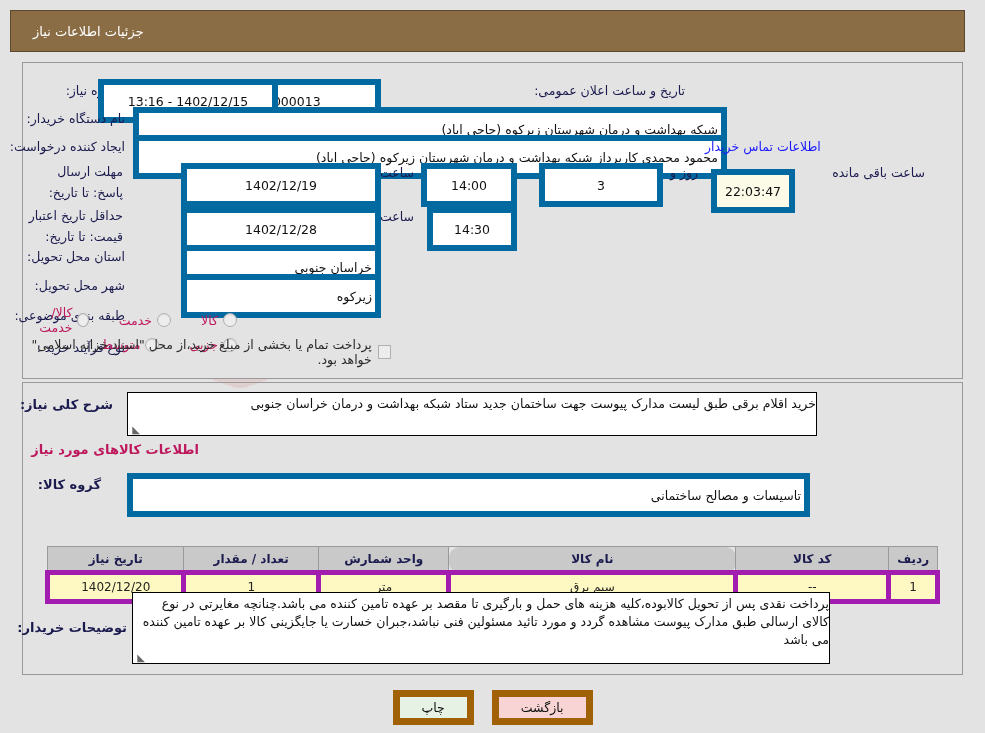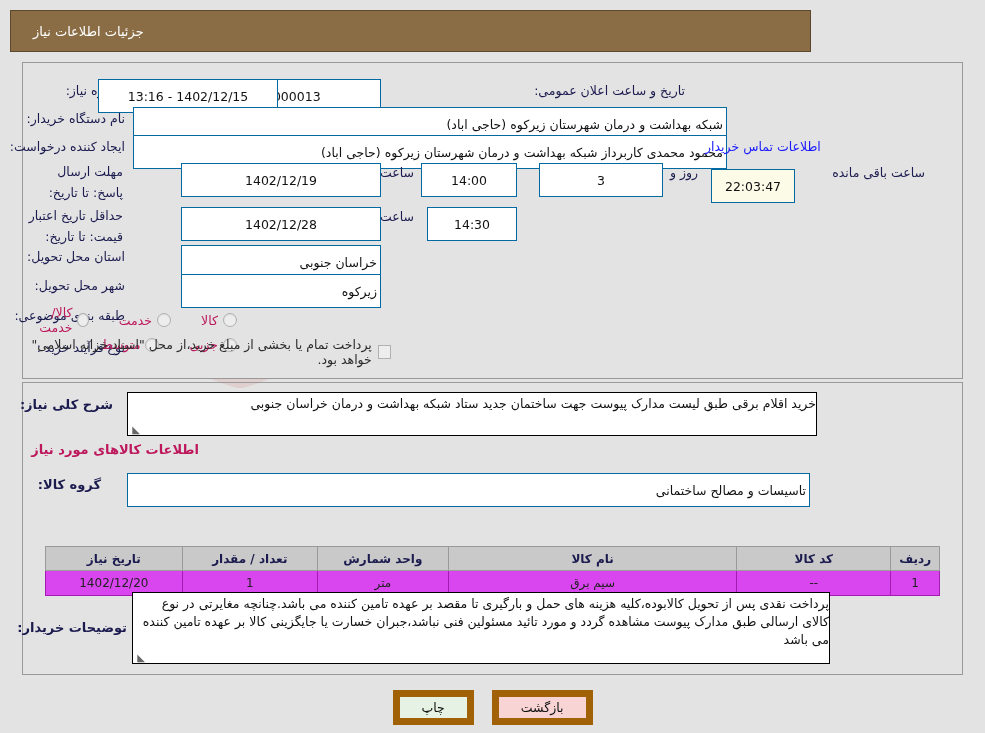--- a/index.html
+++ b/index.html
@@ -27,21 +27,21 @@
     pointer-events: none;
     z-index: 0;
     opacity: 1;
   }
 
   
   .title-bar {
     position: absolute;
     left: 10px;
     top: 10px;
-    width: 801px;
+    width: 955px;
     height: 42px;
     background: #8a6d45;
     border: 1px solid #5c482c;
     box-sizing: border-box;
     color: #ffffff;
     font-size: 13px;
     display: flex;
     align-items: center;
     justify-content: flex-start;
     padding-right: 0;
@@ -75,21 +75,21 @@
   .lbl {
     font-size: 12.5px;
     color: #1b1b4f;
     text-align: left;
     line-height: 14px;
   }
   .lbl.two-line { line-height: 20px; white-space: normal; }
 
   .fld {
     background: #ffffff;
-    border: 1px solid #0369a1;
+    border: 6px solid #0369a1;
     box-sizing: border-box;
     height: 21px;
     font-size: 12.5px;
     color: #111;
     display: flex;
     align-items: center;
     justify-content: center;
     overflow: hidden;
     padding: 16px 3px;
   }
@@ -183,22 +183,22 @@
   #goods-table th {
     background: #c9c9c9;
     border: 1px solid #9a9a9a;
     color: #1b1b4f;
     font-weight: bold;
     height: 23px;
     font-size: 12px;
     padding: 0 4px;
   }
   #goods-table td {
-    background: #d946ef;
-    border: 1px solid #a21caf;
+    background: #fef9c3;
+    border: 5px solid #a21caf;
     color: #222;
     height: 24px;
     text-align: center;
     font-size: 12px;
     padding: 0 4px;
   }
 
   
   .btnrow {
     position: absolute;
@@ -340,21 +340,21 @@
 <span class="section-head" style="right:786px; top:442px; z-index:3;">اطلاعات کالاهای مورد نیاز</span>
 
 <span class="block-lbl" style="right:884px; top:477px; z-index:3;">گروه کالا:</span>
 <div class="fld right" style="position:absolute; right:175px; top:473px; width:683px; height:26px; z-index:3;">تاسیسات و مصالح ساختمانی</div>
 
 <table id="goods-table">
   <thead>
     <tr>
       <th style="width:40px;">ردیف</th>
       <th style="width:150px;">کد کالا</th>
-      <th style="width:290px;">نام کالا</th>
+      <th style="width:290px;border-radius:11px;">نام کالا</th>
       <th style="width:125px;">واحد شمارش</th>
       <th style="width:130px;">تعداد / مقدار</th>
       <th style="width:130px;">تاریخ نیاز</th>
     </tr>
   </thead>
   <tbody>
     <tr>
       <td>1</td>
       <td>--</td>
       <td>سیم برق</td>

